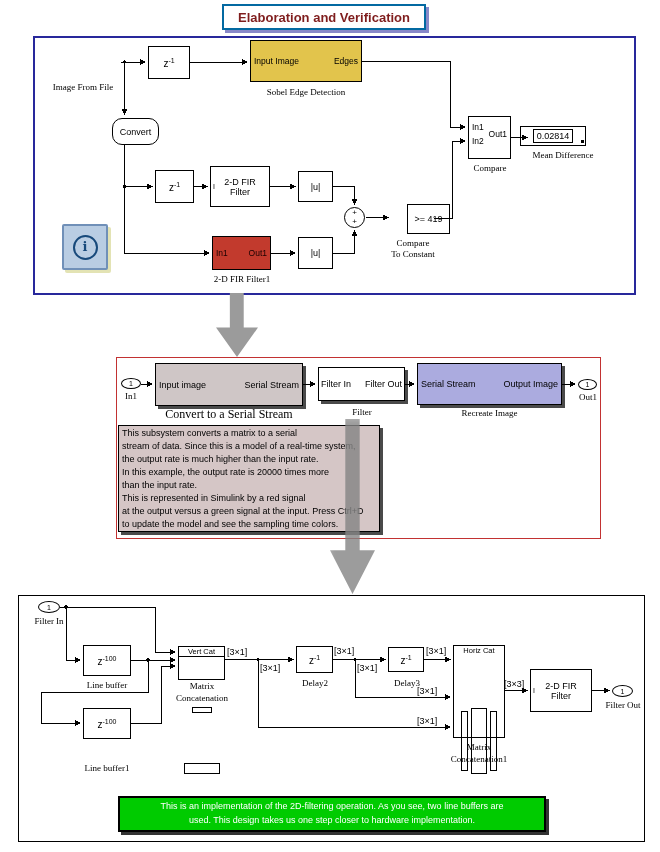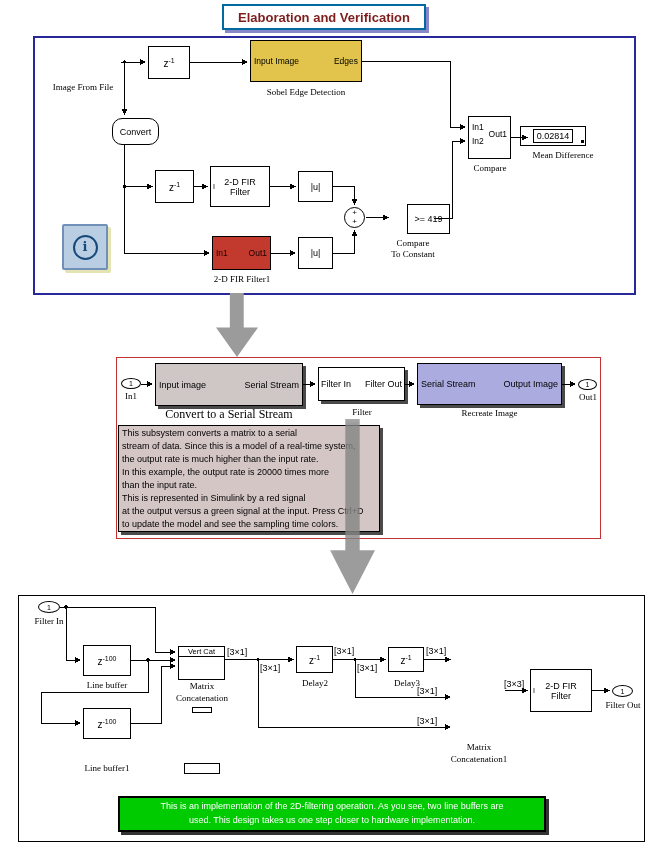--- a/index.html
+++ b/index.html
@@ -189,20 +189,30 @@
   <div class="blk" style="left:296px;top:646px;width:37px;height:27px;">
     <span class="zb"><span>z</span><sup>-1</sup></span>
   </div>
   <div class="lbl" style="left:294px;top:678px;width:42px;">Delay2</div>
 
   <div class="blk" style="left:388px;top:647px;width:36px;height:25px;">
     <span class="zb"><span>z</span><sup>-1</sup></span>
   </div>
   <div class="lbl" style="left:386px;top:678px;width:42px;">Delay3</div>
 
+  <div class="blk" style="left:453px;top:645px;width:52px;height:93px;align-items:flex-start;">
+    <span class="caticon">
+      <span style="font-size:7.5px;line-height:10px;white-space:nowrap;overflow:hidden;width:48px;">Horiz Cat</span>
+      <span style="display:flex;gap:3px;align-items:center;margin-top:4px;">
+        <span style="width:5px;height:58px;border:1px solid #000;display:inline-block;"></span>
+        <span style="width:14px;height:64px;border:1px solid #000;display:inline-block;"></span>
+        <span style="width:5px;height:58px;border:1px solid #000;display:inline-block;"></span>
+      </span>
+    </span>
+  </div>
   <div class="lbl" style="left:455px;top:742px;width:48px;">
     <span>Matrix</span>
   </div>
   <div class="lbl" style="left:435px;top:754px;width:88px;">
     <span>Concatenation1</span>
   </div>
 
   <div class="blk" style="left:530px;top:669px;width:62px;height:43px;">
     <span class="portI">I</span>
     <span><span>2-D FIR</span><br><span>Filter</span></span>

